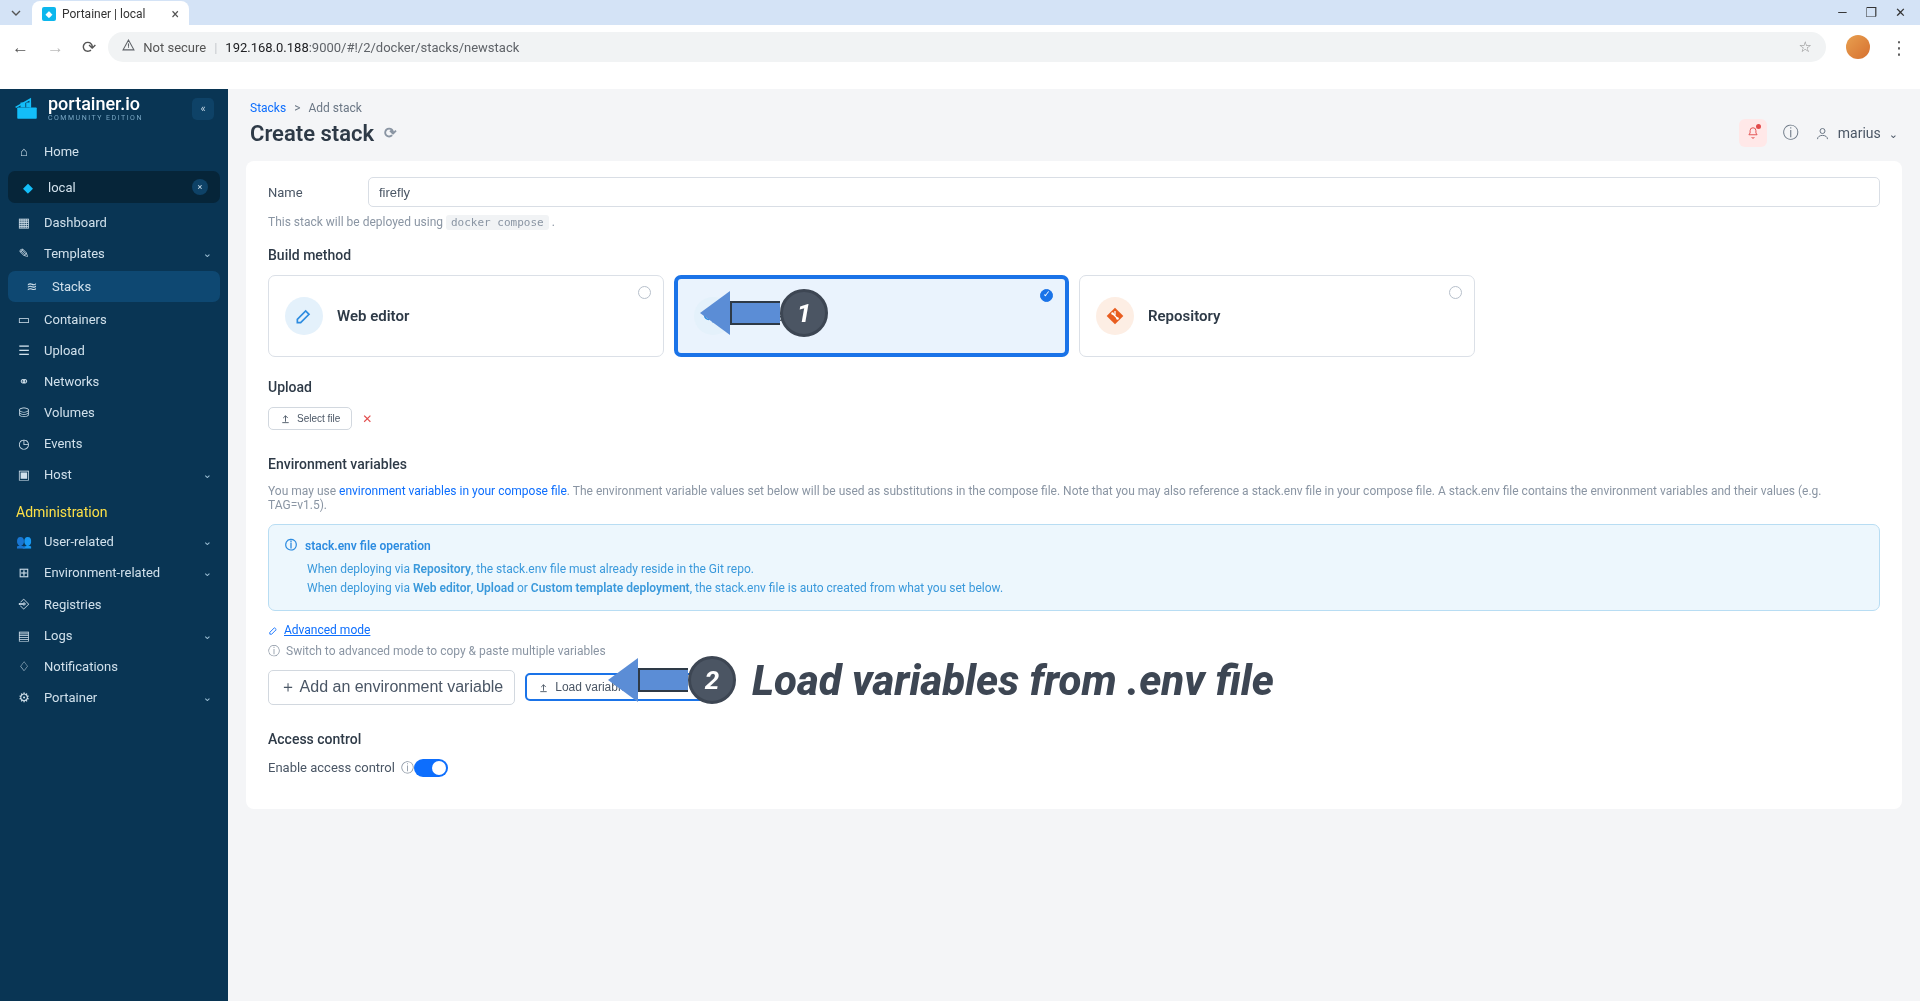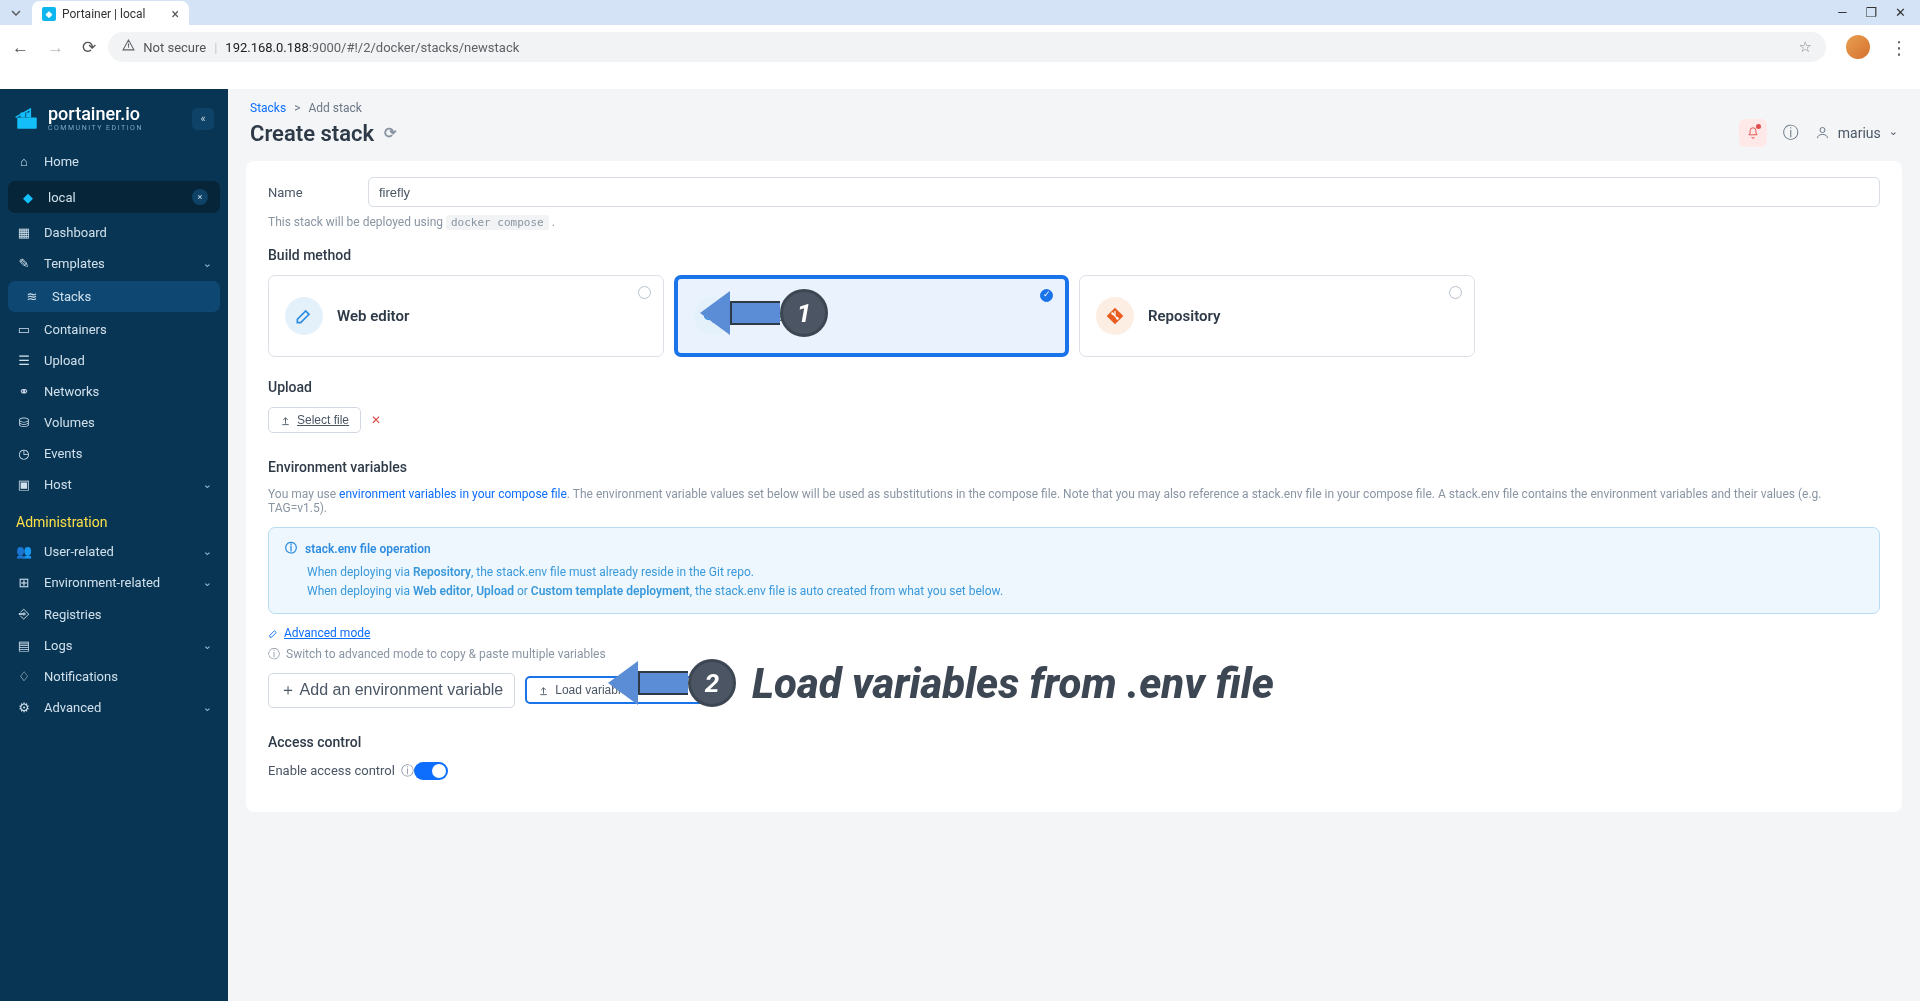--- a/index.html
+++ b/index.html
@@ -22,21 +22,21 @@
 .addr-url .addr-path { color: #5f6368; }
 .star-icon { margin-left: auto; color: #888; font-size: 15px; }
 .avatar { width: 24px; height: 24px; border-radius: 50%; background: linear-gradient(135deg,#e8a050,#d67030); margin-left: 8px; }
 .kebab { font-size: 18px; color: #555; margin-left: 8px; }
 
 
 .app { display: flex; height: calc(1001px - 25px - 44px - 20px); }
 .blank-strip { height: 20px; background: #fff; }
 
 
-.sidebar { width: 228px; background: #093554; color: #c5d8e5; display: flex; flex-direction: column; padding-top: 10px; }
+.sidebar { width: 228px; background: #093554; color: #c5d8e5; display: flex; flex-direction: column; padding-top: 0; }
 .sidebar-header { display: flex; align-items: center; gap: 8px; padding: 6px 14px 14px 14px; }
 .logo-icon { width: 26px; height: 26px; }
 .brand { display: flex; flex-direction: column; line-height: 1; }
 .brand-name { color: #fff; font-size: 18px; font-weight: 500; }
 .brand-sub { color: #7aa8c5; font-size: 7px; letter-spacing: 1.5px; margin-top: 2px; }
 .collapse-btn { margin-left: auto; width: 22px; height: 22px; background: #0e4267; border-radius: 5px; display: flex; align-items: center; justify-content: center; color: #c5d8e5; font-size: 11px; }
 
 .nav-item { display: flex; align-items: center; gap: 12px; padding: 8px 16px; font-size: 13px; cursor: pointer; color: #d0e0eb; }
 .nav-item .chev { margin-left: auto; font-size: 11px; color: #9ec0d6; }
 .nav-item .icon { width: 16px; text-align: center; font-size: 13px; }
@@ -49,21 +49,21 @@
 
 .content { flex: 1; background: #f4f5f7; overflow-y: auto; }
 .breadcrumb-row { padding: 12px 22px 0 22px; font-size: 12px; color: #6b7785; display: flex; align-items: center; gap: 8px; }
 .breadcrumb-row a { color: #0d6efd; text-decoration: none; }
 .title-row { display: flex; align-items: center; padding: 4px 22px 14px 22px; }
 .title-row h1 { font-size: 22px; font-weight: 600; color: #2e3a47; display: flex; align-items: center; gap: 10px; }
 .title-row .refresh-ic { color: #8a95a3; font-size: 15px; }
 .title-actions { margin-left: auto; display: flex; align-items: center; gap: 16px; color: #6b7785; }
 .bell-btn { width: 28px; height: 28px; background: #ffe8e8; border-radius: 6px; display: flex; align-items: center; justify-content: center; position: relative; }
 .bell-btn::after { content: ""; position: absolute; top: 5px; right: 6px; width: 5px; height: 5px; background: #e24c4c; border-radius: 50%; }
-.user-chip { display: flex; align-items: flex-start; gap: 8px; font-size: 14px; color: #4a5665; }
+.user-chip { display: flex; align-items: flex-end; gap: 8px; font-size: 14px; color: #4a5665; }
 
 .panel { background: #fff; margin: 0 18px 18px 18px; border-radius: 8px; padding: 16px 22px 24px 22px; }
 
 .form-row { display: flex; align-items: center; margin-bottom: 8px; }
 .form-row .lbl { width: 100px; font-size: 13px; color: #4a5665; }
 .form-row input.txt { flex: 1; height: 30px; border: 1px solid #d9dee5; border-radius: 5px; padding: 0 10px; font-size: 13px; color: #4a5665; }
 .hint { font-size: 12px; color: #8a95a3; margin-top: 4px; margin-bottom: 18px; }
 .hint code { background: #f1f3f5; padding: 1px 5px; border-radius: 3px; font-size: 11px; font-family: monospace; }
 
 .section-title { font-size: 14px; color: #2e3a47; margin: 8px 0 12px 0; font-weight: 500; }
@@ -74,21 +74,21 @@
 .method-card .radio { position: absolute; top: 10px; right: 12px; width: 13px; height: 13px; border: 1.5px solid #b7c0cb; border-radius: 50%; background: #fff; }
 .method-card.selected { border: 4px solid #1a73e8; background: #eaf3fd; }
 .method-card.selected .radio { background: #1a73e8; border-color: #1a73e8; position: absolute; }
 .method-card.selected .radio::after { content: "✓"; color: #fff; font-size: 9px; position: absolute; top: -1px; left: 2px; }
 .mc-icon.blue { background: #e4f1fb; color: #2d8ce0; }
 .mc-icon.orange { background: #fdeee4; color: #e85d1f; }
 
 .body-text { font-size: 12px; color: #8a95a3; margin-bottom: 10px; }
 .body-text a { color: #0d6efd; text-decoration: none; }
 
-.btn { border: 1px solid #d2d8df; background: #fff; border-radius: 5px; padding: 5px 11px; font-size: 12px; color: #4a5665; cursor: pointer; display: inline-flex; align-items: center; gap: 6px; text-decoration: underline; }
+.btn { border: 1px solid #d2d8df; background: #fff; border-radius: 5px; padding: 5px 11px; font-size: 10px; color: #4a5665; cursor: pointer; display: inline-flex; align-items: center; gap: 6px; }
 .btn-row { display: flex; align-items: center; gap: 10px; }
 .red-x { color: #e24c4c; font-size: 12px; }
 
 .info-box { border: 1px solid #b8ddf3; background: #edf7fd; border-radius: 7px; padding: 12px 16px; margin: 12px 0 12px 0; font-size: 12px; color: #2d8ce0; }
 .info-box .info-title { font-weight: 600; display: flex; align-items: center; gap: 8px; margin-bottom: 6px; }
 .info-box .info-body { color: #3a99db; line-height: 1.6; padding-left: 22px; }
 .info-box .info-body b { font-weight: 600; }
 
 .adv-link { color: #0d6efd; font-size: 12px; display: inline-flex; align-items: center; gap: 5px; }
 .adv-hint { font-size: 12px; color: #8a95a3; display: flex; align-items: center; gap: 6px; margin: 4px 0 10px 0; }
@@ -246,21 +246,21 @@
         <span class="icon">▤</span>
         <span>Logs</span>
         <span class="chev">⌄</span>
       </div>
     <div class="nav-item">
         <span class="icon">♢</span>
         <span>Notifications</span>
       </div>
     <div class="nav-item">
         <span class="icon">⚙</span>
-        <span>Advanced</span>
+        <span>Portainer</span>
         <span class="chev">⌄</span>
       </div>
   </aside>
 
   <main class="content">
     <div class="breadcrumb-row">
       <a href="#">Stacks</a>
       <span>&gt;</span>
       <span>Add stack</span>
     </div>

